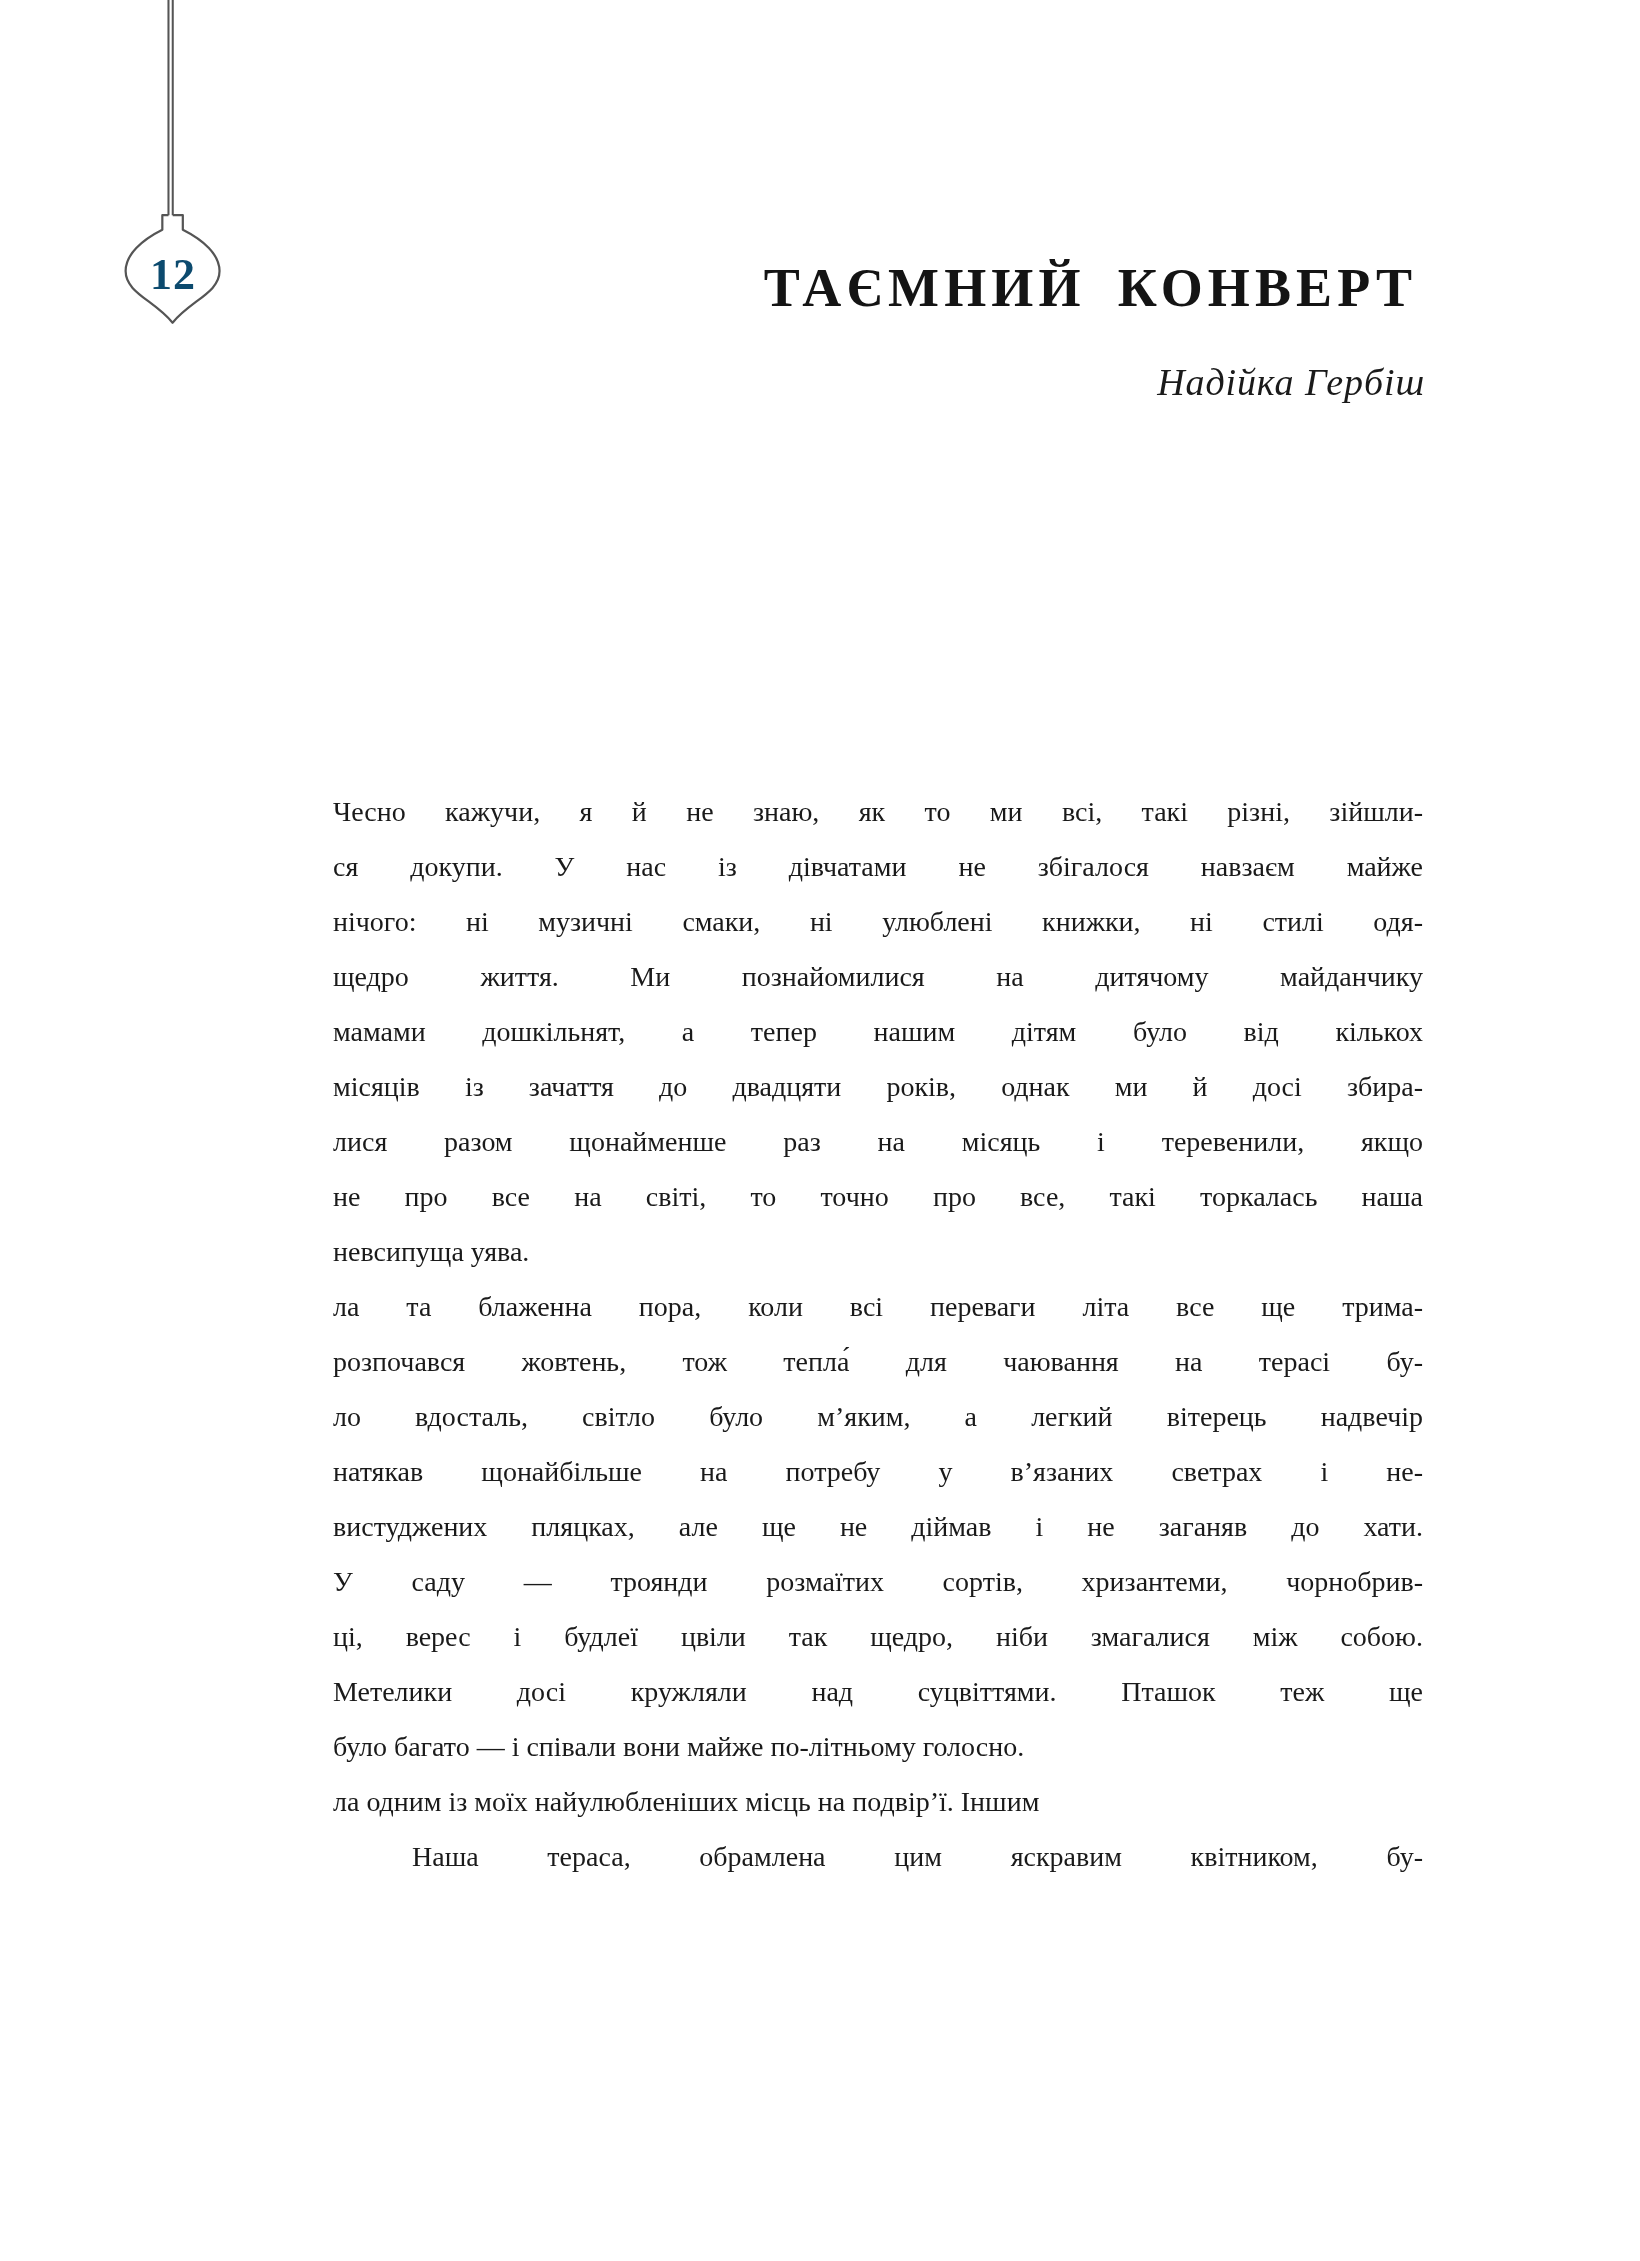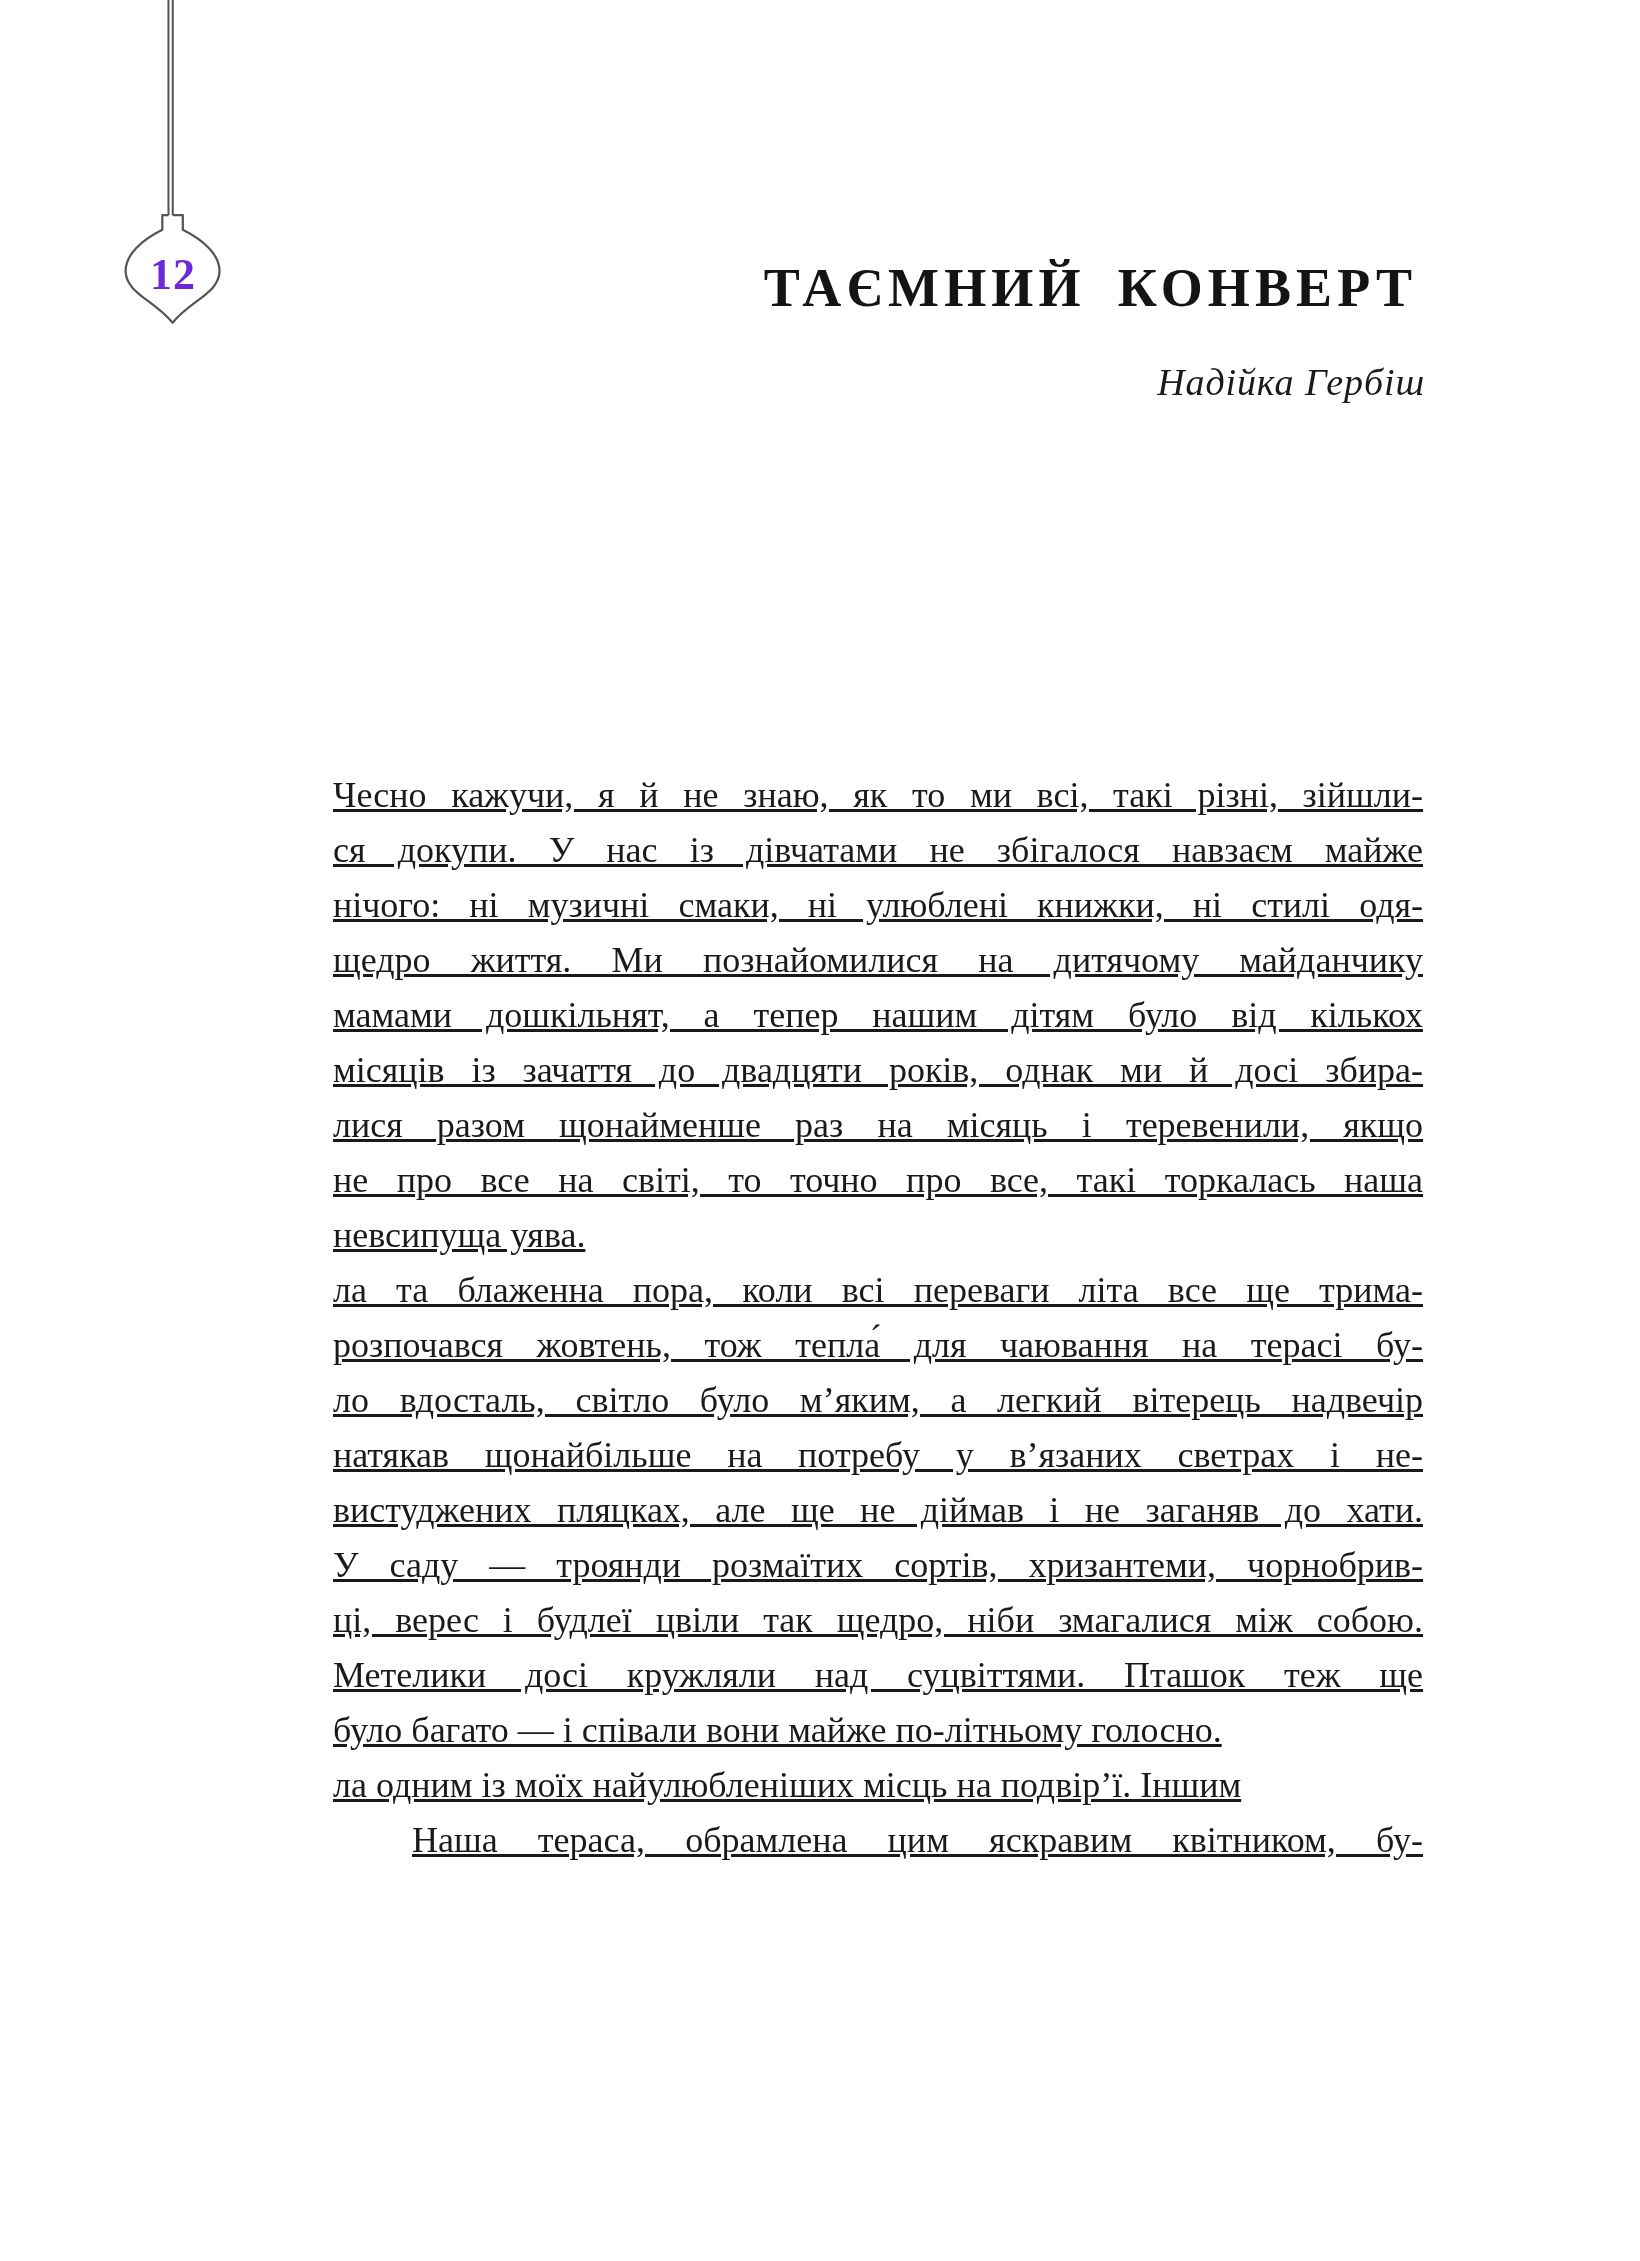--- a/index.html
+++ b/index.html
@@ -25,21 +25,21 @@
     height: 333px;
   }
   .page-number {
     position: absolute;
     left: 111px;
     top: 249px;
     width: 124px;
     text-align: center;
     font-size: 44px;
     font-weight: 700;
-    color: #6d28d9;
+    color: #0c4a6e;
     letter-spacing: 0.9px;
   }
 
   
   .heading-block {
     position: absolute;
     left: 333px;
     top: 249px;
     width: 1092px;
     text-align: right;
@@ -60,26 +60,25 @@
     font-size: 38px;
     line-height: 51px;
     letter-spacing: 0.9px;
     color: #1a1a1a;
   }
 
   
   .body-text {
     position: absolute;
     left: 333px;
-    top: 768px;
+    top: 784px;
     width: 1090px;
-    font-size: 36px;
+    font-size: 28px;
     line-height: 55px;
     color: #1a1a1a;
-    text-decoration: underline;
   }
   .body-text .line {
     text-align: justify;
     text-align-last: justify;
     white-space: normal;
   }
   .body-text .line.end {
     text-align-last: left;
   }
   .body-text .line.indent {

